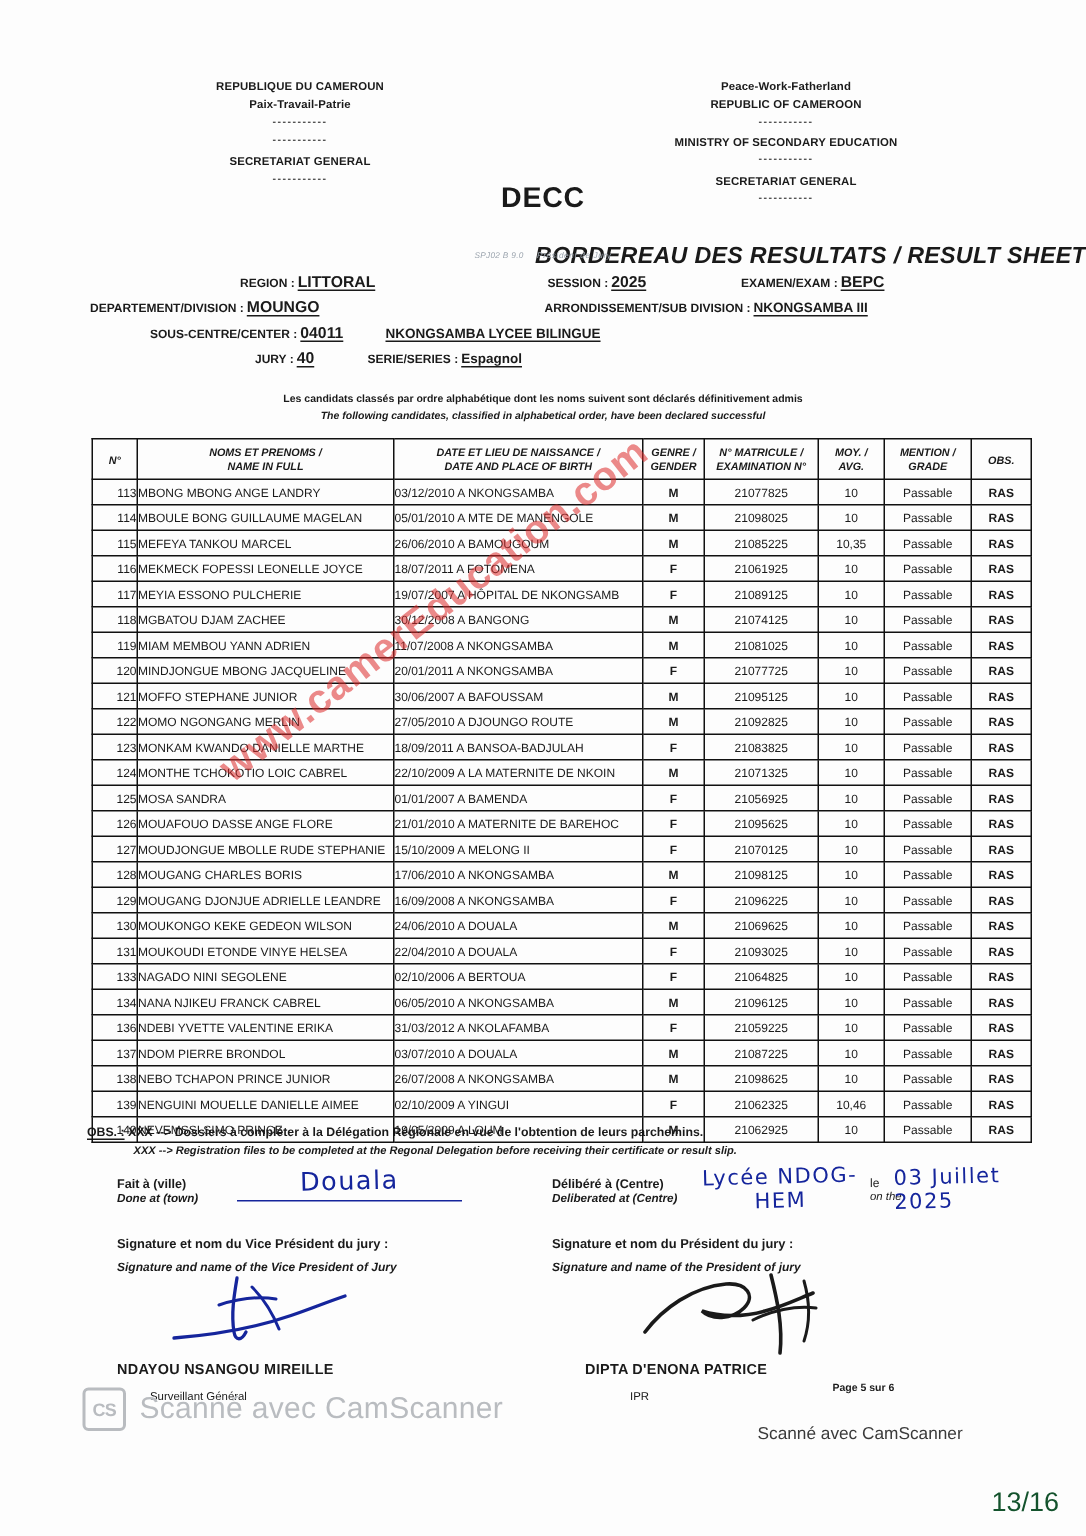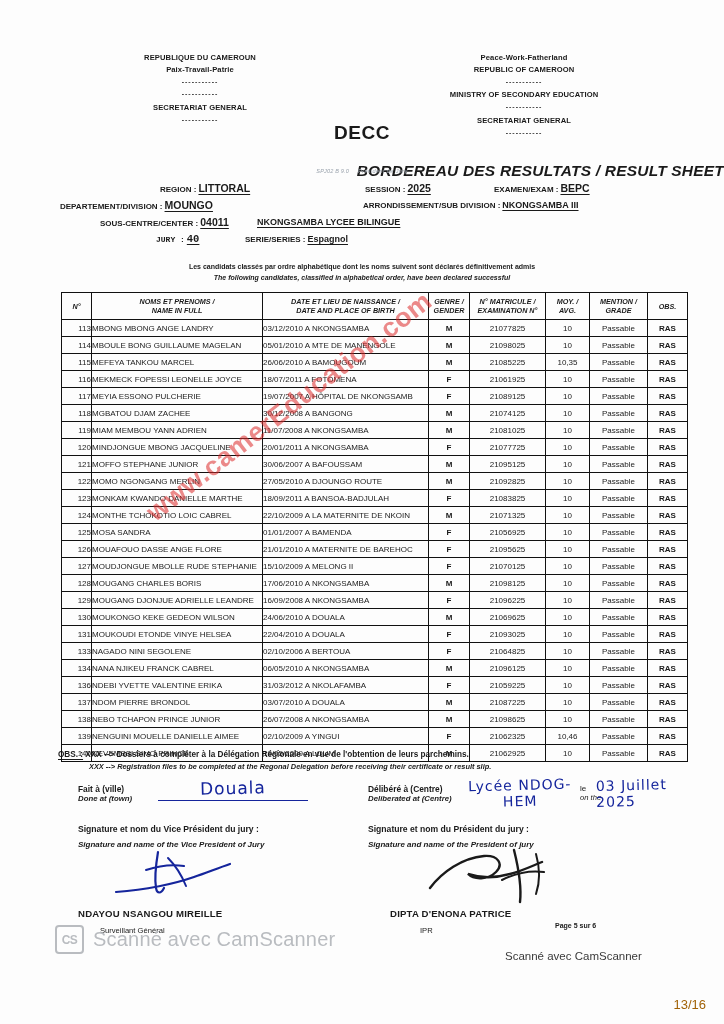--- a/index.html
+++ b/index.html
@@ -353,22 +353,22 @@
     position: absolute;
     left: 505px;
     top: 950px;
     font-size: 11.5px;
     color: #3a3a3a;
   }
   .pager {
     position: absolute;
     right: 18px;
     bottom: 12px;
-    font-size: 13px;
-    color: #a16207;
+    font-size: 18px;
+    color: #14532d;
   }
 </style>
 </head>
 <body>
 
 <div class="page">
 
   <div class="top-header">
     <div class="hdr-col left">
       <div>REPUBLIQUE DU CAMEROUN</div>
@@ -417,21 +417,21 @@
     </div>
     <div class="meta-row">
       <span class="meta-item" style="left:40px;">
         <span class="meta-label">SOUS-CENTRE/CENTER :</span><span class="meta-val">04011</span>
       </span>
       <span class="meta-item" style="left:195px;">
         <span class="meta-val small">NKONGSAMBA LYCEE BILINGUE</span>
       </span>
     </div>
     <div class="meta-row">
-      <span class="meta-item" style="left:96px;font-family:Liberation Mono, monospace;">
+      <span class="meta-item" style="left:110px;">
         <span class="meta-label">JURY :</span><span class="meta-val">40</span>
       </span>
       <span class="meta-item" style="left:185px;">
         <span class="meta-label">SERIE/SERIES :</span><span class="meta-val small">Espagnol</span>
       </span>
     </div>
   </div>
 
   <div class="note">
     <div>Les candidats classés par ordre alphabétique dont les noms suivent sont déclarés définitivement admis</div>

